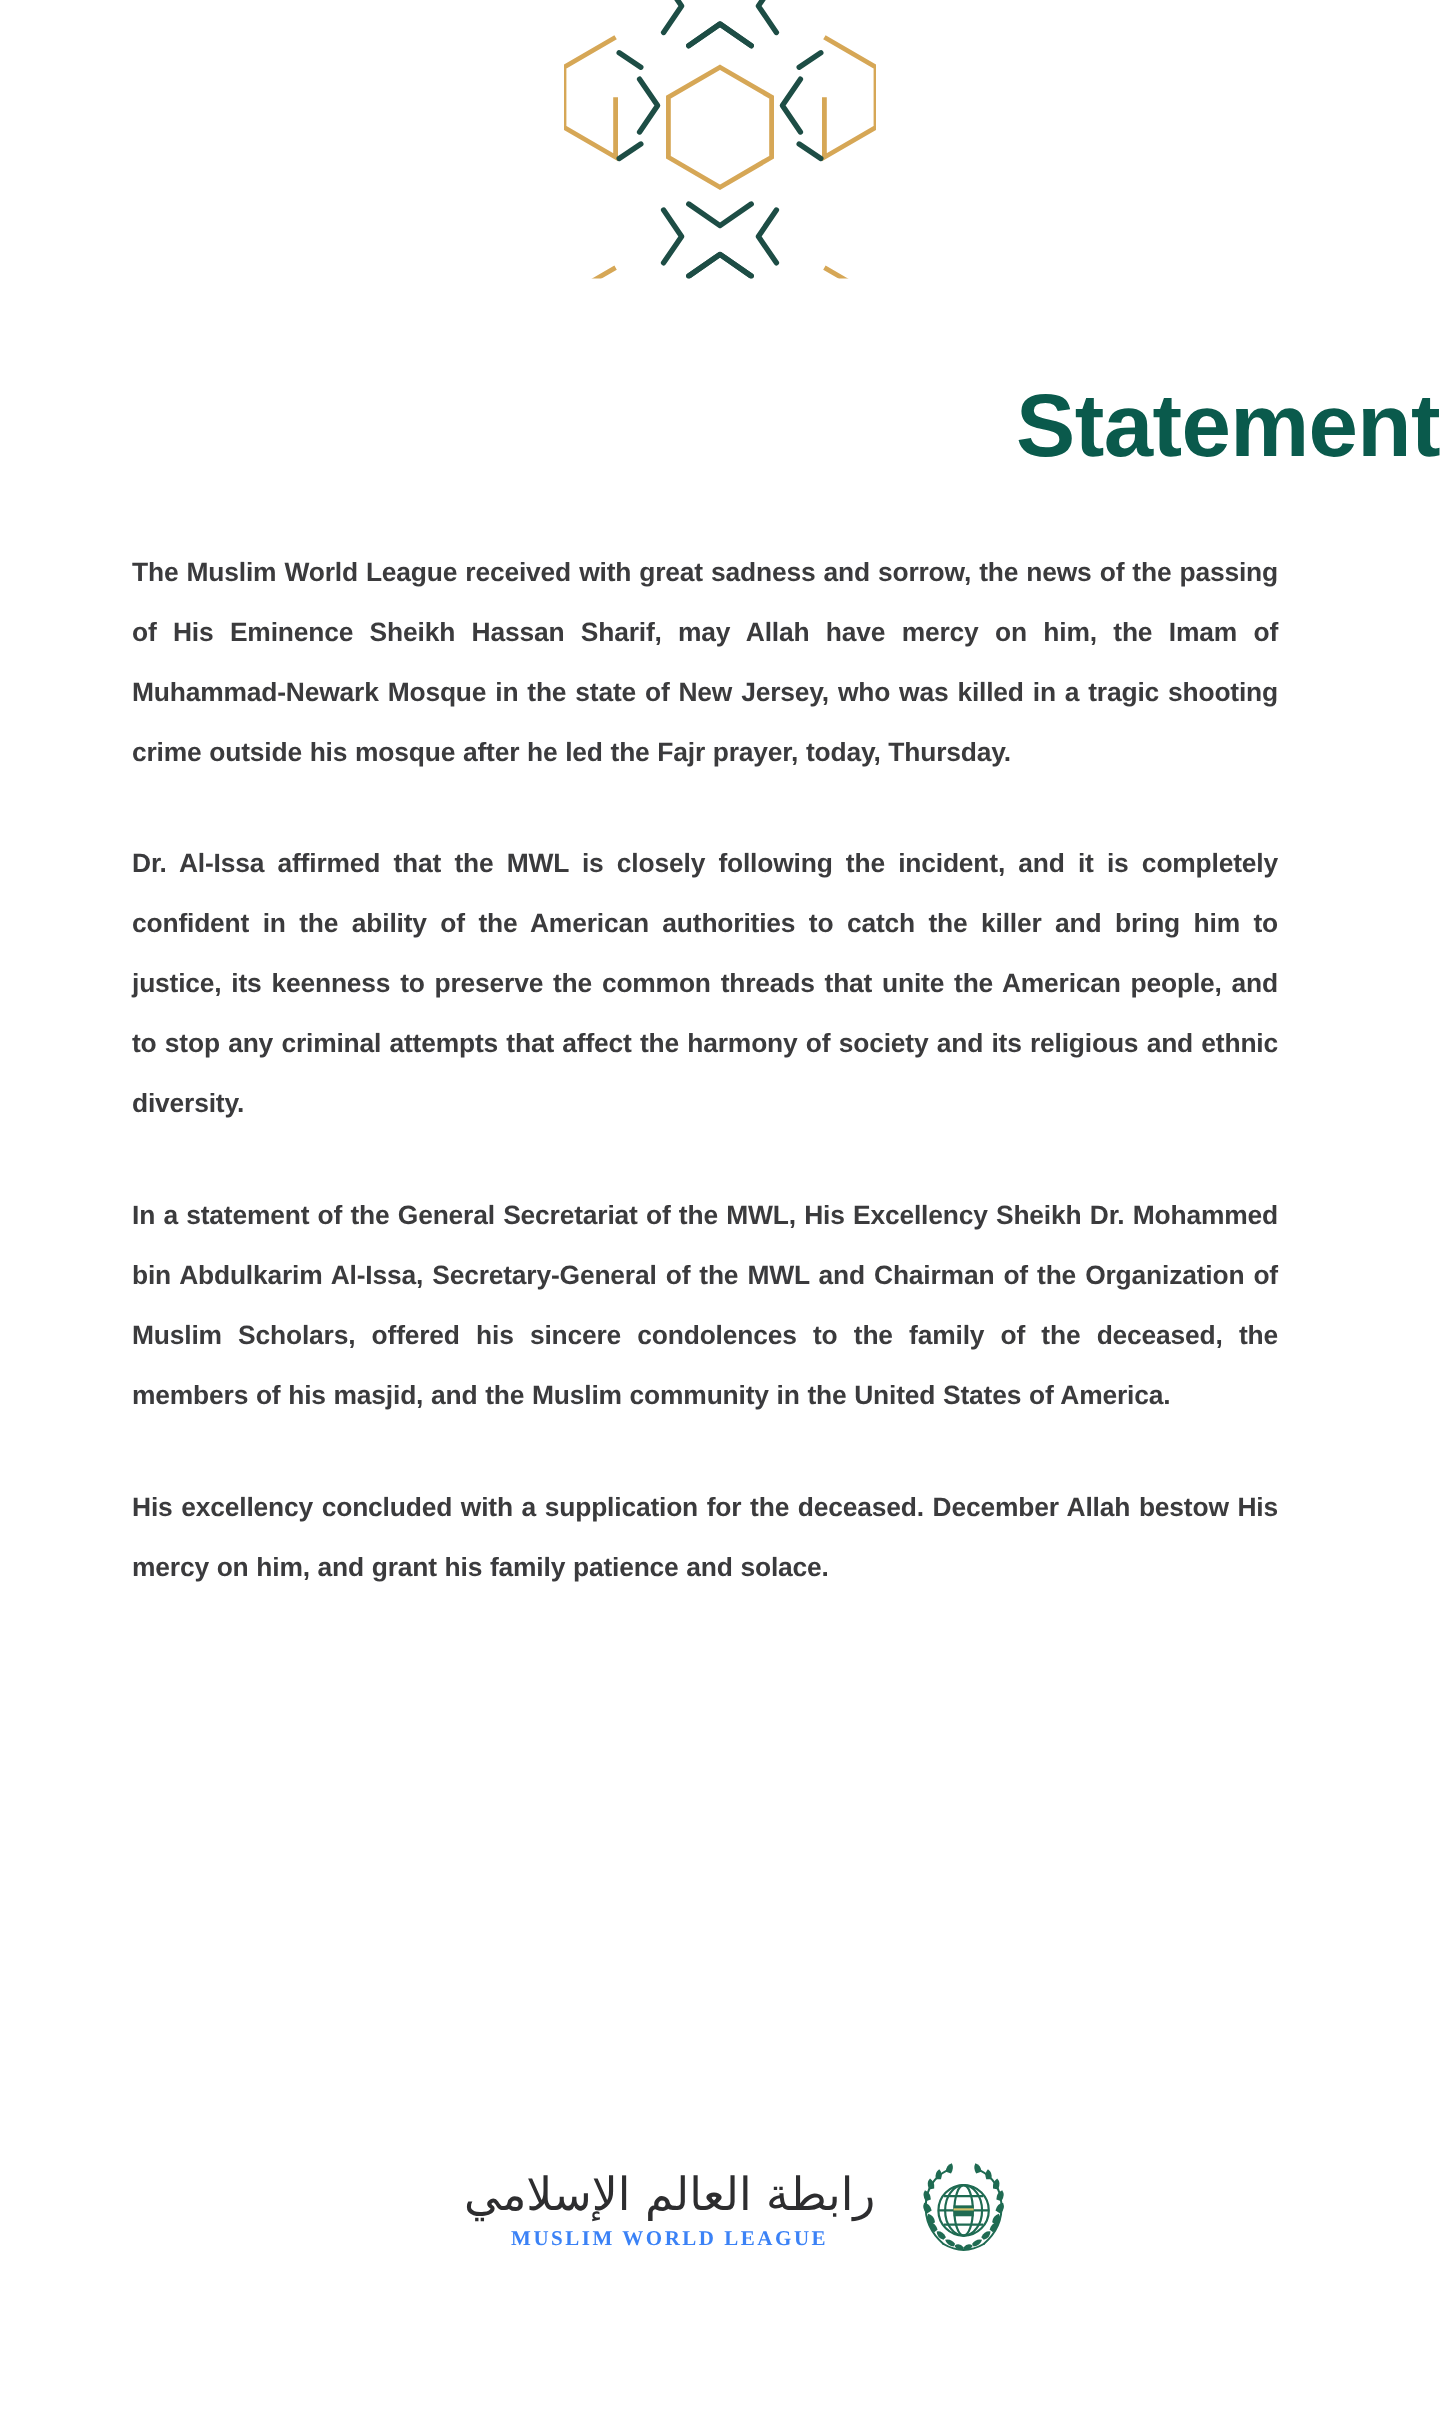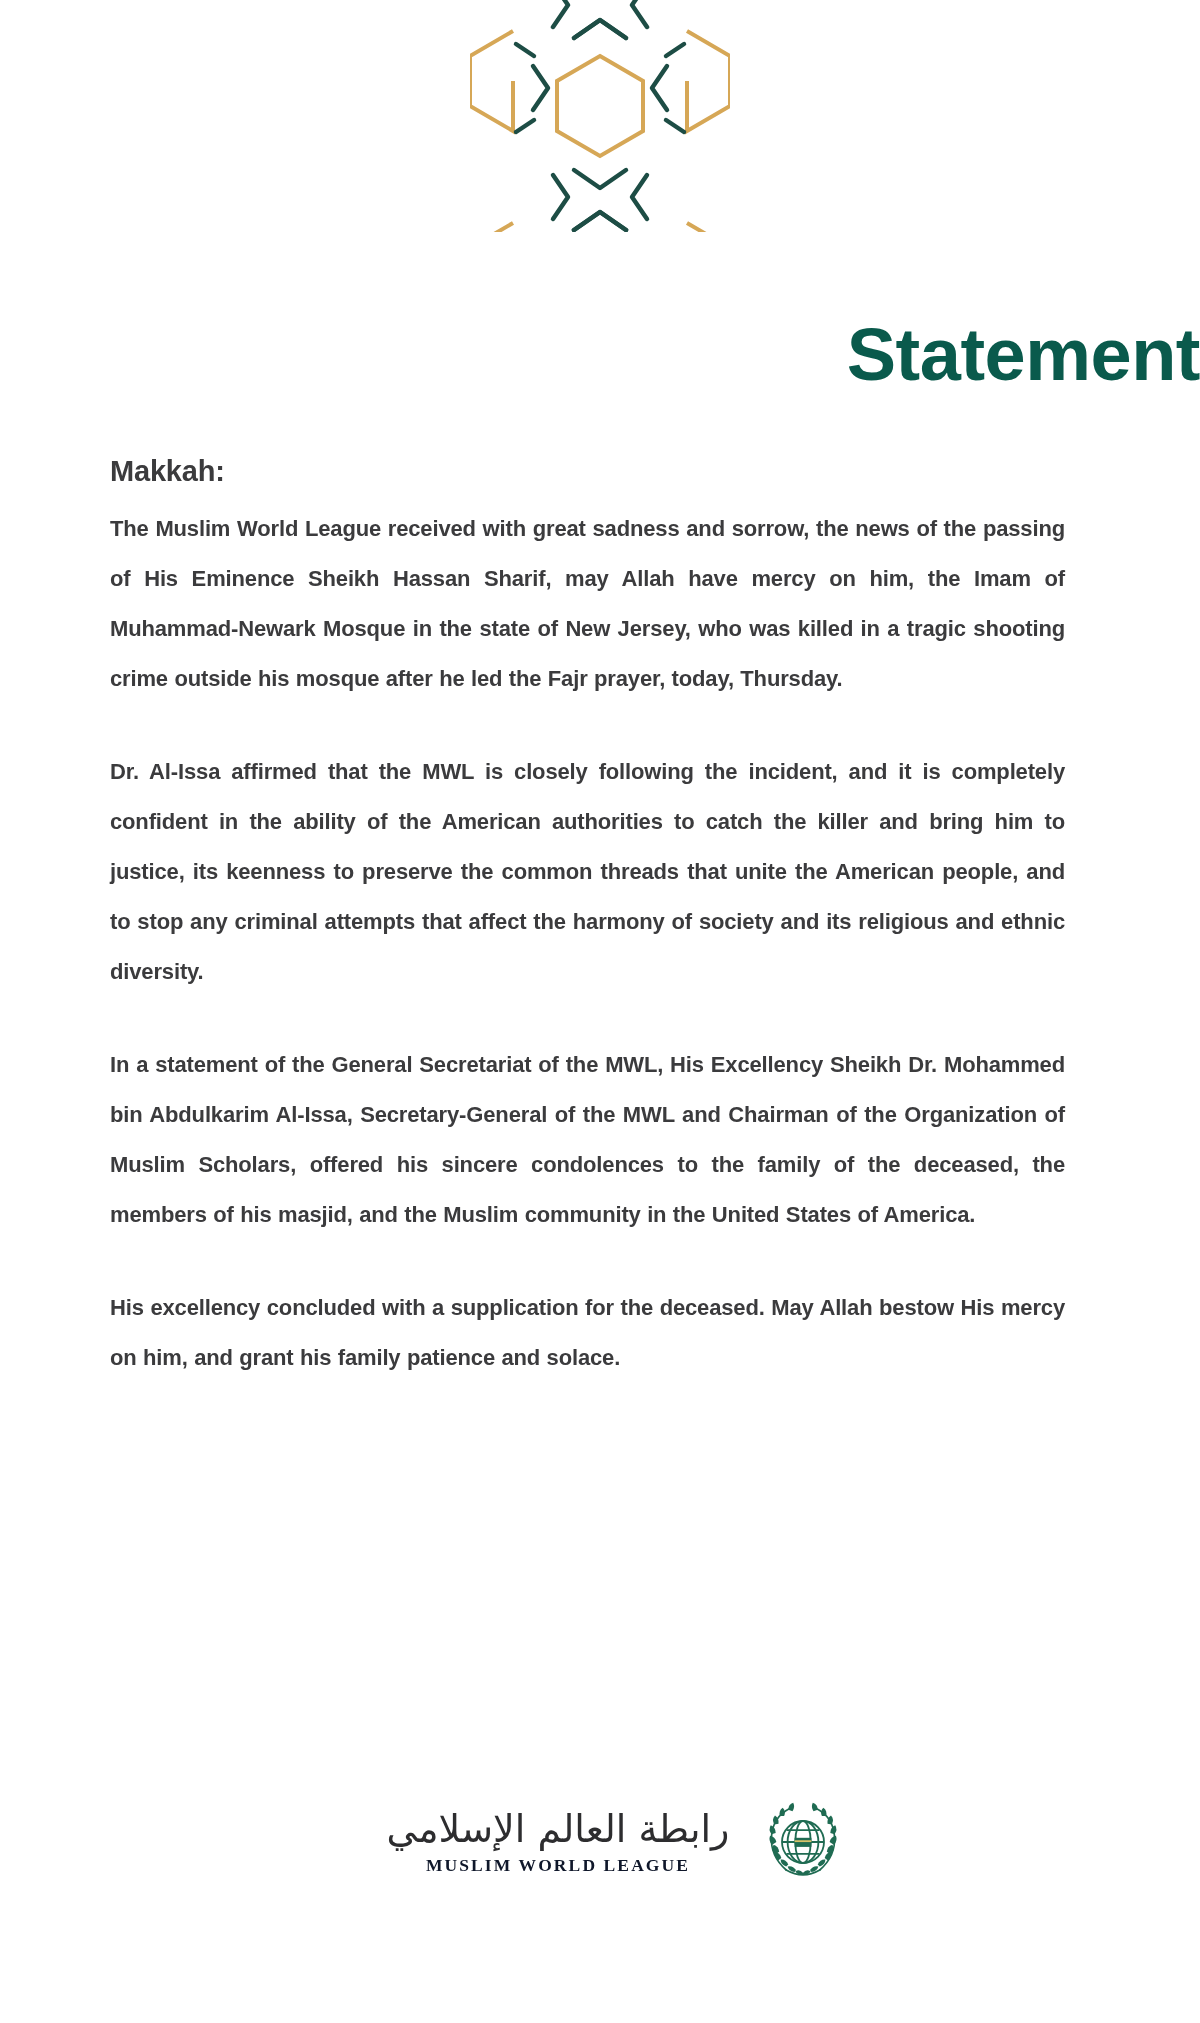--- a/index.html
+++ b/index.html
@@ -106,21 +106,21 @@
     direction: rtl;
     white-space: nowrap;
     font-weight: 400;
   }
   .logo-latin {
     margin-top: 4px;
     font-family: "Liberation Serif", "DejaVu Serif", serif;
     font-size: 17.5px;
     letter-spacing: 2.1px;
     font-weight: 700;
-    color: #0f172a;
+    color: #3b82f6;
     white-space: nowrap;
     text-align: right;
   }
   .logo-emblem { display: block; }
 </style>
 </head>
 <body>
 
 <div class="ornament-band">
   <svg width="260" height="360" viewBox="0 0 260 360">
@@ -157,25 +157,24 @@
     <use href="#tile" x="0" y="96"></use>
     <use href="#tile" x="0" y="288"></use>
   </svg>
 </div>
 
 <div class="title-wrap">
   <h1 class="page-title">Statement</h1>
 </div>
 
 <div class="content">
-  <p class="dateline">Makkah:</p>
   <p class="para first">The Muslim World League received with great sadness and sorrow, the news of the passing of His Eminence Sheikh Hassan Sharif, may Allah have mercy on him, the Imam of Muhammad-Newark Mosque in the state of New Jersey, who was killed in a tragic shooting crime outside his mosque after he led the Fajr prayer, today, Thursday.</p>
   <p class="para">Dr. Al-Issa affirmed that the MWL is closely following the incident, and it is completely confident in the ability of the American authorities to catch the killer and bring him to justice, its keenness to preserve the common threads that unite the American people, and to stop any criminal attempts that affect the harmony of society and its religious and ethnic diversity.</p>
   <p class="para">In a statement of the General Secretariat of the MWL, His Excellency Sheikh Dr. Mohammed bin Abdulkarim Al-Issa, Secretary-General of the MWL and Chairman of the Organization of Muslim Scholars, offered his sincere condolences to the family of the deceased, the members of his masjid, and the Muslim community in the United States of America.</p>
-  <p class="para">His excellency concluded with a supplication for the deceased. May Allah bestow His mercy on him, and grant his family patience and solace.</p>
+  <p class="para">His excellency concluded with a supplication for the deceased. December Allah bestow His mercy on him, and grant his family patience and solace.</p>
 </div>
 
 <div class="footer">
   <div class="logo-left">
     <div class="logo-arabic">رابطة العالم الإسلامي</div>
     <div class="logo-latin">MUSLIM WORLD LEAGUE</div>
   </div>
 
   <svg class="logo-emblem" width="84" height="84" viewBox="0 0 120 120">
     <g fill="none" stroke="#1f6b52" stroke-width="2.6">

